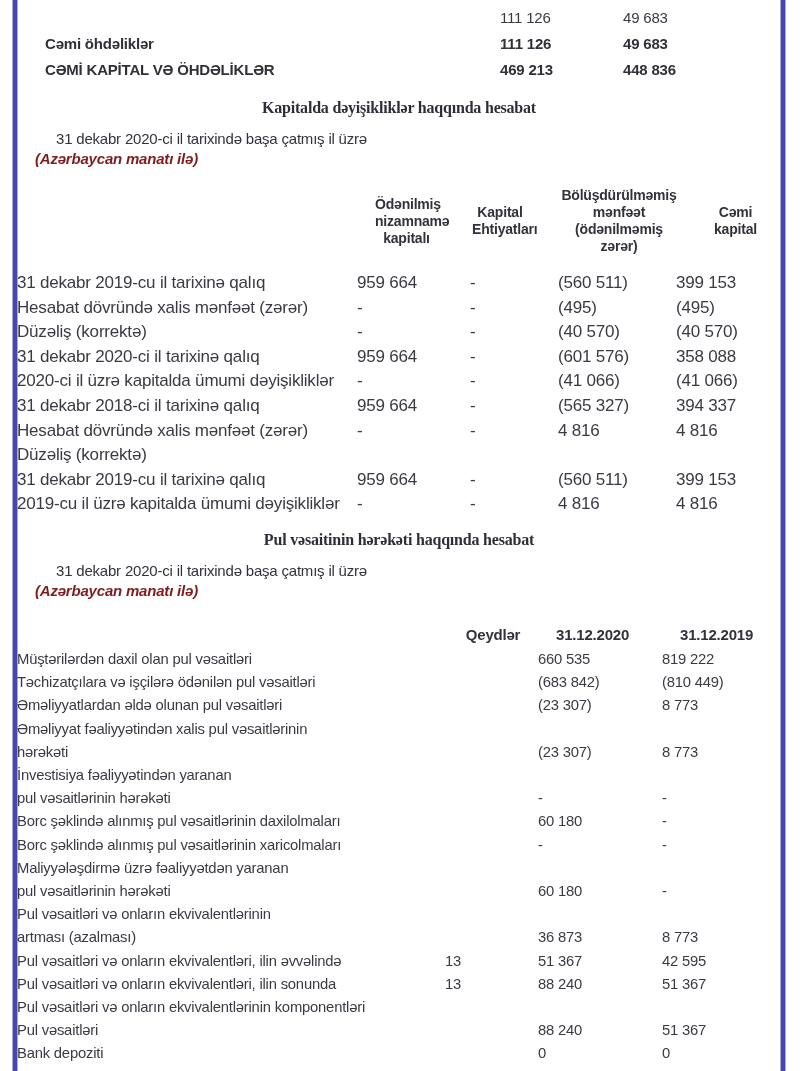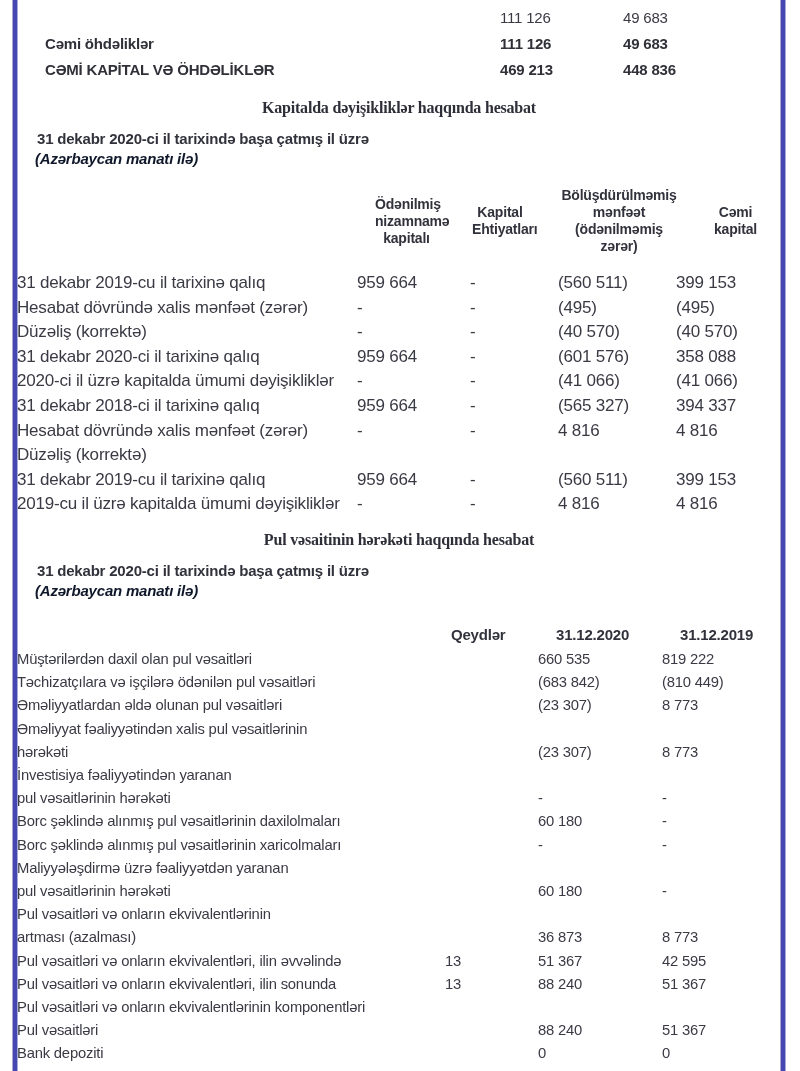--- a/index.html
+++ b/index.html
@@ -45,34 +45,35 @@
     font-family: "Liberation Serif", serif;
     font-weight: bold;
     font-size: 16px;
     text-align: center;
     color: #2e2e38;
     line-height: 28px;
   }
   #equity-title { margin-top: 11px; }
   #cashflow-title { margin-top: 9px; }
   .stmt-subtitle {
-    font-weight: bold;
+    font-weight: normal;
     font-size: 15px;
     line-height: 20px;
-    padding-left: 20px;
+    padding-left: 7px;
     color: #32323c;
     margin-top: 7px;
+    margin-left: 32px;
   }
   .stmt-note {
     font-weight: bold;
     font-style: italic;
     font-size: 15px;
     line-height: 20px;
     padding-left: 18px;
-    color: #0f172a;
+    color: #7f1d1d;
   }
 
   
   .eq-grid { display: grid; grid-template-columns: 340px 97px 84px 130px 99px; padding-left: 18px; }
   #equity-head { margin-top: 18px; align-items: center; }
   .eq-h {
     font-weight: bold;
     font-size: 14px;
     line-height: 17px;
     text-align: center;
@@ -91,21 +92,21 @@
     font-size: 17px;
   }
   .eq-row .c2 { padding-left: 16px; }
   .eq-row .c3 { padding-left: 20px; }
   .eq-row .c4 { padding-left: 8px; }
 
   
   .cf-grid { display: grid; grid-template-columns: 410px 90px 125px auto; padding-left: 18px; }
   #cashflow-head { margin-top: 24px; }
   .cf-h { font-weight: bold; font-size: 15px; line-height: 20px; color: #32323c; }
-  .cf-h.h1 { padding-left: 6px; }
+  .cf-h.h1 { padding-left: 6px; text-align: center; }
   .cf-h.h2 { padding-left: 21px; }
   .cf-h.h3 { padding-left: 20px; }
   #cashflow-rows { margin-top: 3px; }
   .cf-row {
     display: grid;
     grid-template-columns: 410px 90px 125px auto;
     line-height: 23.2px;
     font-size: 14.8px;
     align-items: end;
   }

